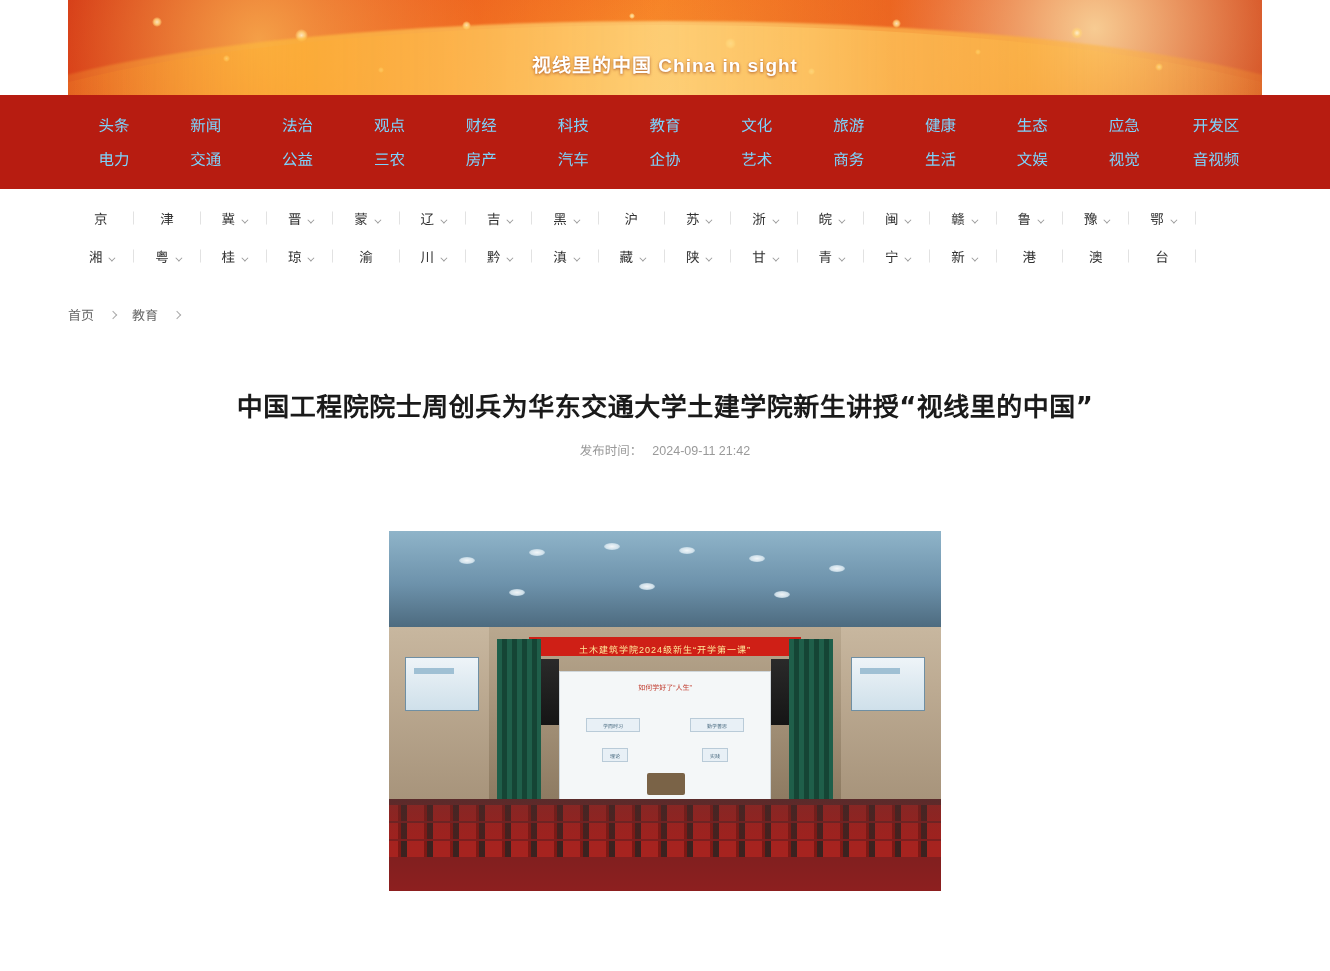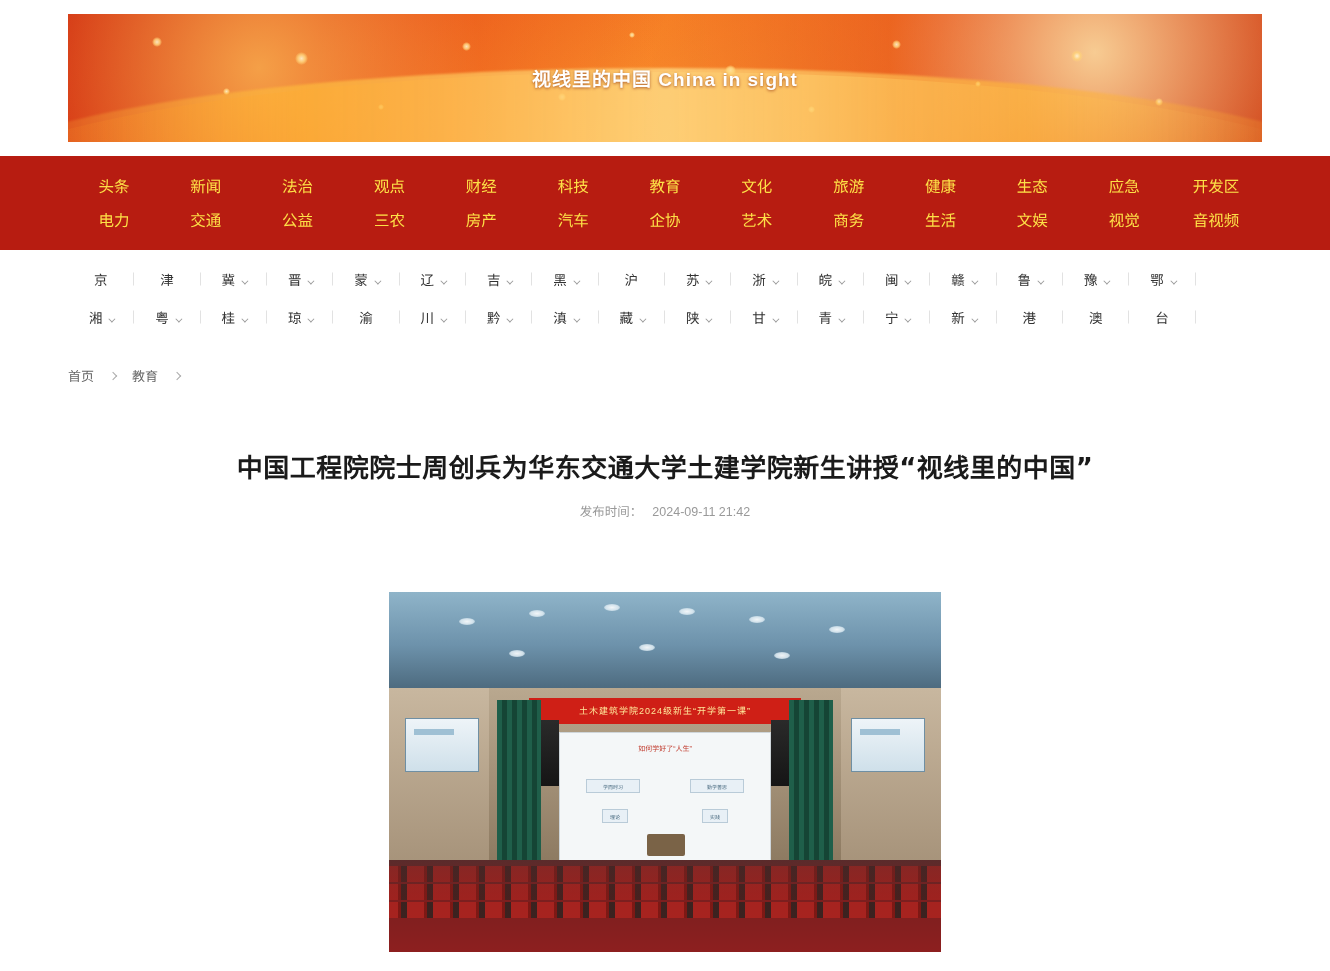--- a/index.html
+++ b/index.html
@@ -8,22 +8,22 @@
     width: 1330px; height: 971px;
     background: #ffffff;
     font-family: "Liberation Sans", "DejaVu Sans", sans-serif;
     overflow: hidden;
   }
   .page { width: 1330px; position: relative; }
 
   
   .banner {
     position: relative;
-    margin: 14px 68px;
-    height: 128px;
+    margin: 0 68px;
+    height: 95px;
     overflow: hidden;
     background:
       radial-gradient(circle at 16% 42%, rgba(255,200,90,0.75) 0%, rgba(255,150,40,0.25) 22%, rgba(255,120,30,0) 45%),
       radial-gradient(circle at 86% 30%, rgba(255,235,170,0.85) 0%, rgba(255,170,50,0.35) 20%, rgba(220,40,20,0) 48%),
       radial-gradient(circle at 50% 120%, rgba(255,190,70,0.55) 0%, rgba(200,30,20,0) 60%),
       linear-gradient(115deg, #c5130c 0%, #e03311 28%, #f05a14 48%, #d81f0d 70%, #b80d09 100%);
   }
   .banner .swoosh {
     position: absolute; left: -10%; bottom: -46px; width: 120%; height: 120px;
     background: linear-gradient(90deg, rgba(255,170,40,0.0) 0%, rgba(255,190,60,0.85) 25%, rgba(255,225,140,0.95) 50%, rgba(255,180,50,0.8) 75%, rgba(255,160,30,0) 100%);
@@ -102,21 +102,21 @@
   .nav {
     background: #b71c11;
     padding: 12px 0 14px;
   }
   .nav-row {
     width: 1194px; margin: 0 auto;
     display: grid; grid-template-columns: repeat(13, 1fr);
     text-align: center;
   }
   .nav-row a {
-    color: #fde047; text-decoration: none; font-size: 15.5px;
+    color: #7dd3fc; text-decoration: none; font-size: 15.5px;
     display: block; padding: 6px 0; font-weight: 500;
   }
 
   
   .prov-wrap { padding: 10px 0 8px; }
   .prov-row {
     width: 1194px; margin: 0 auto;
     display: grid; grid-template-columns: repeat(18, 1fr);
     align-items: center;
   }
@@ -186,21 +186,21 @@
     background: linear-gradient(#eef4f8, #cfe0ea); border: 1px solid #6f8fa3;
   }
   .screen-side:after{
     content:""; position:absolute; left:8px; top:10px; width:40px; height:6px; background:#9fc0d4;
   }
   .stage-wall {
     position: absolute; left: 100px; right: 100px; top: 96px; bottom: 90px;
     background: linear-gradient(#b9a88f, #8d7a61);
   }
   .banner-red {
-    position: absolute; left: 140px; right: 140px; top: 106px; height: 26px;
+    position: absolute; left: 140px; right: 140px; top: 106px; height: 19px;
     background: #cf1f16;
     color: #ffe79a; font-size: 9px; line-height: 26px; text-align: center;
     letter-spacing: 1px; white-space: nowrap; overflow: hidden;
   }
   .curtain-l, .curtain-r {
     position: absolute; top: 108px; width: 44px; height: 190px;
     background: repeating-linear-gradient(90deg, #1f5f4a 0 5px, #154535 5px 10px);
   }
   .curtain-l { left: 108px; } .curtain-r { right: 108px; }
   .proj-screen {

